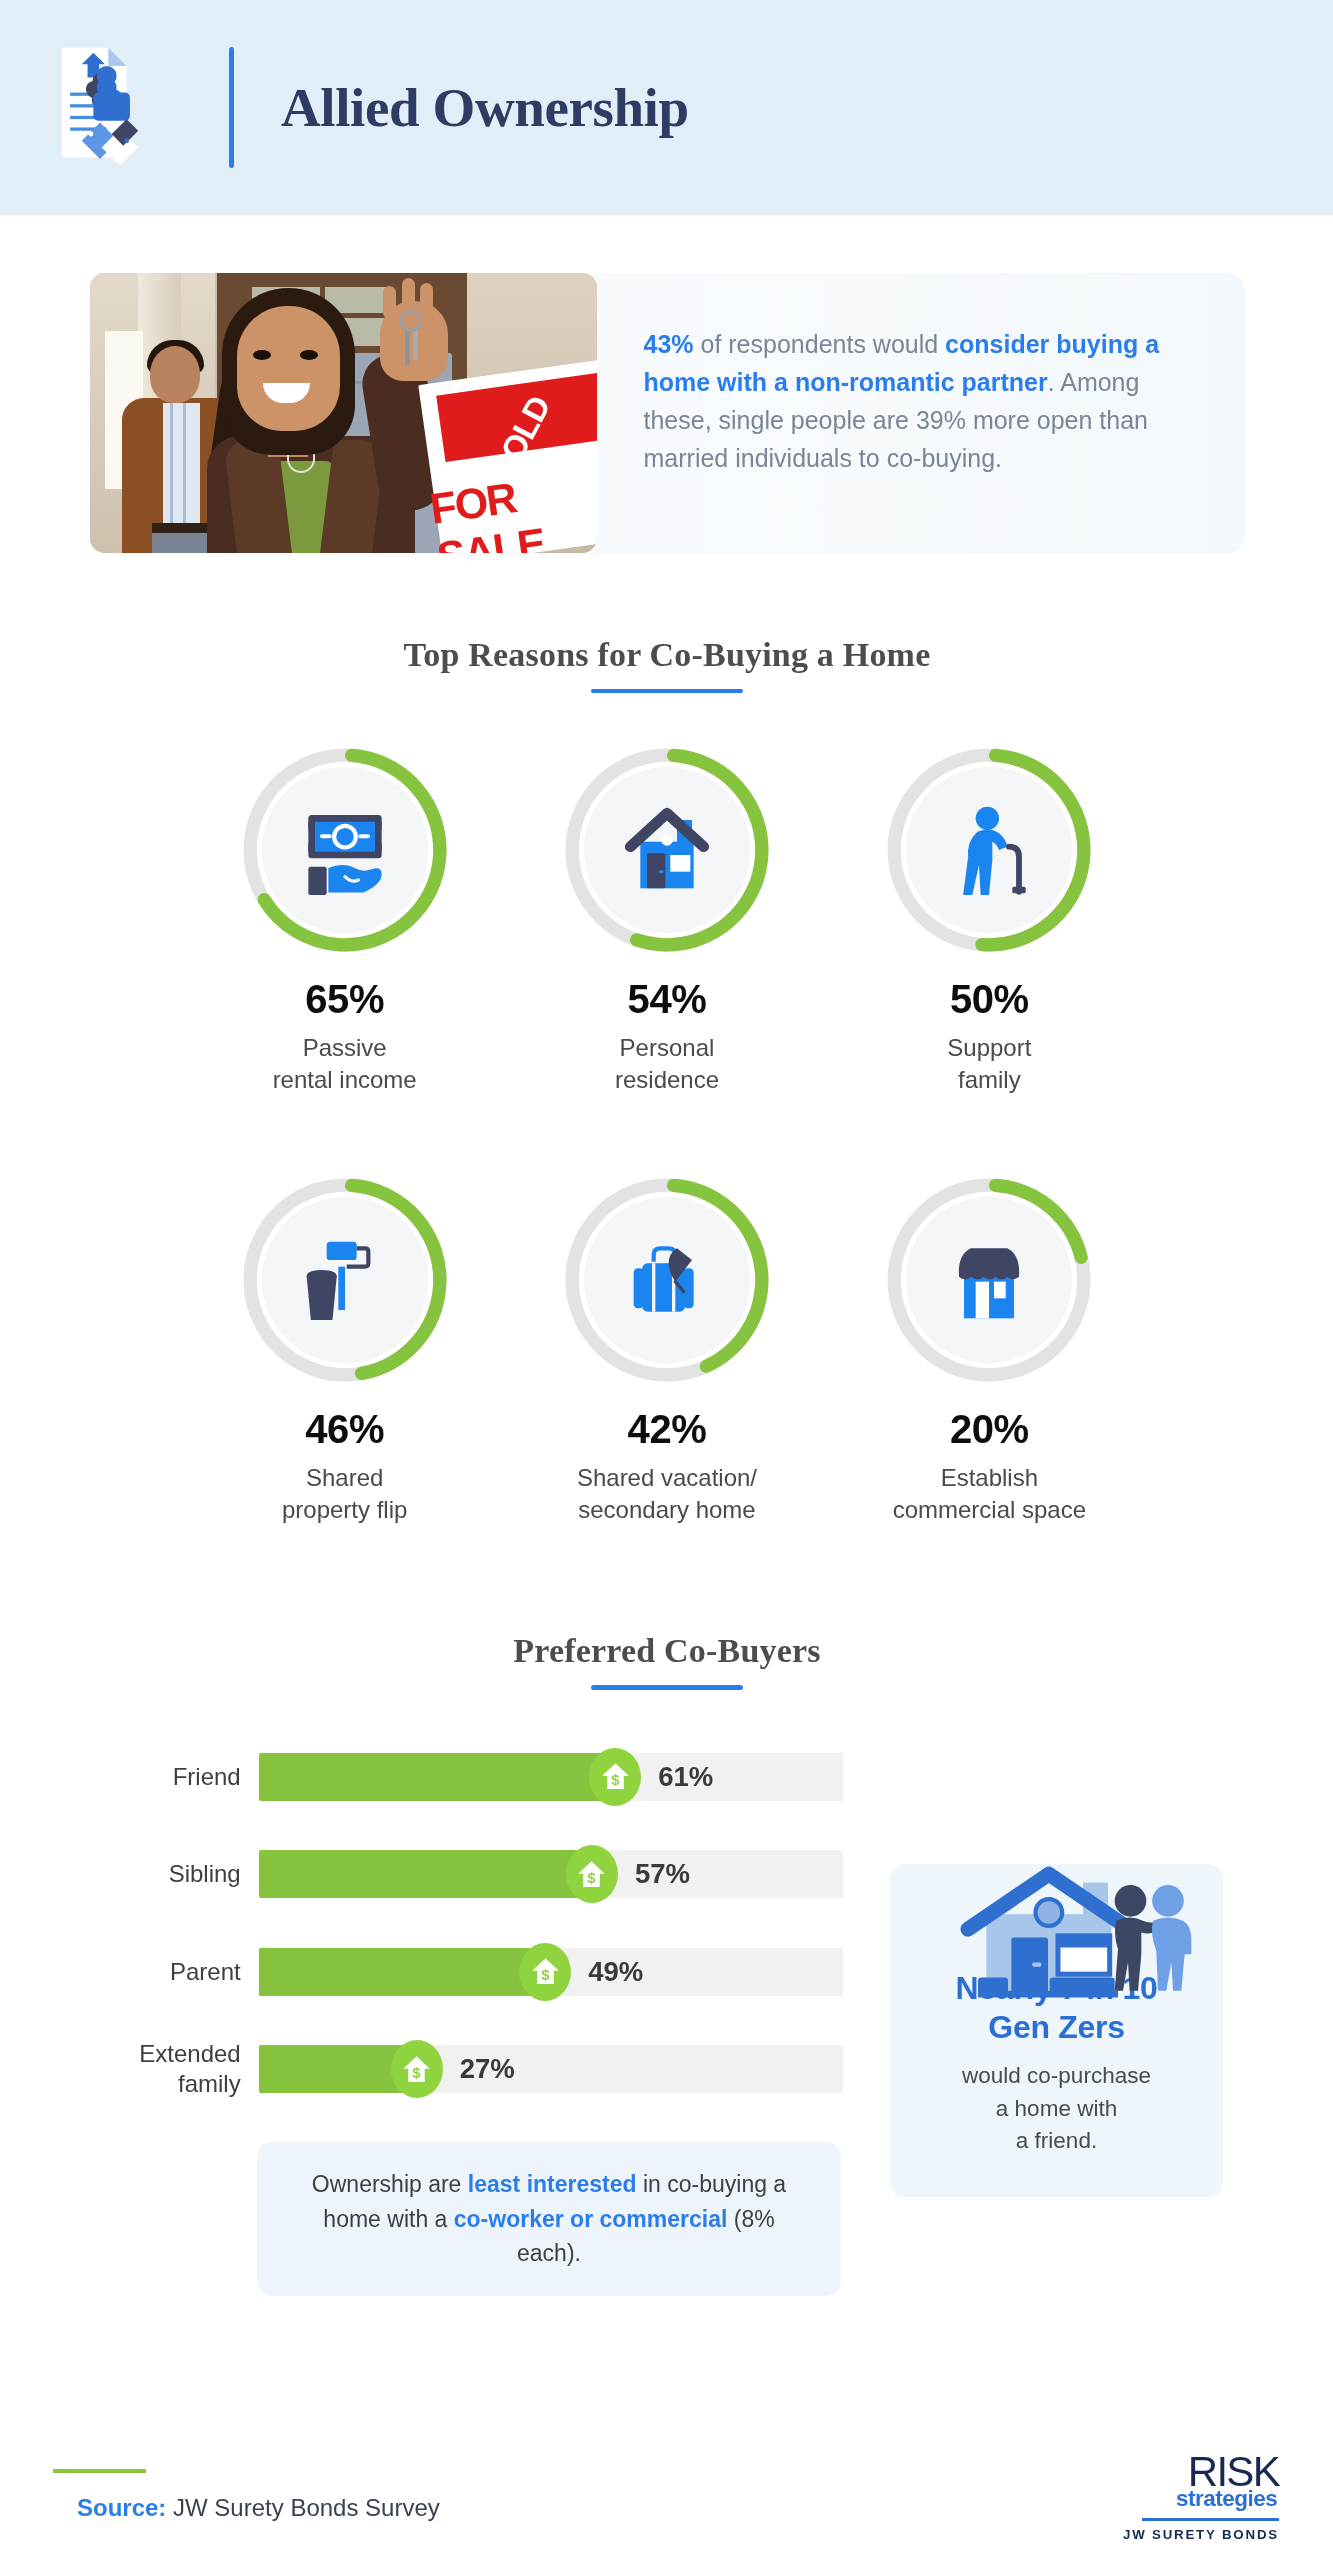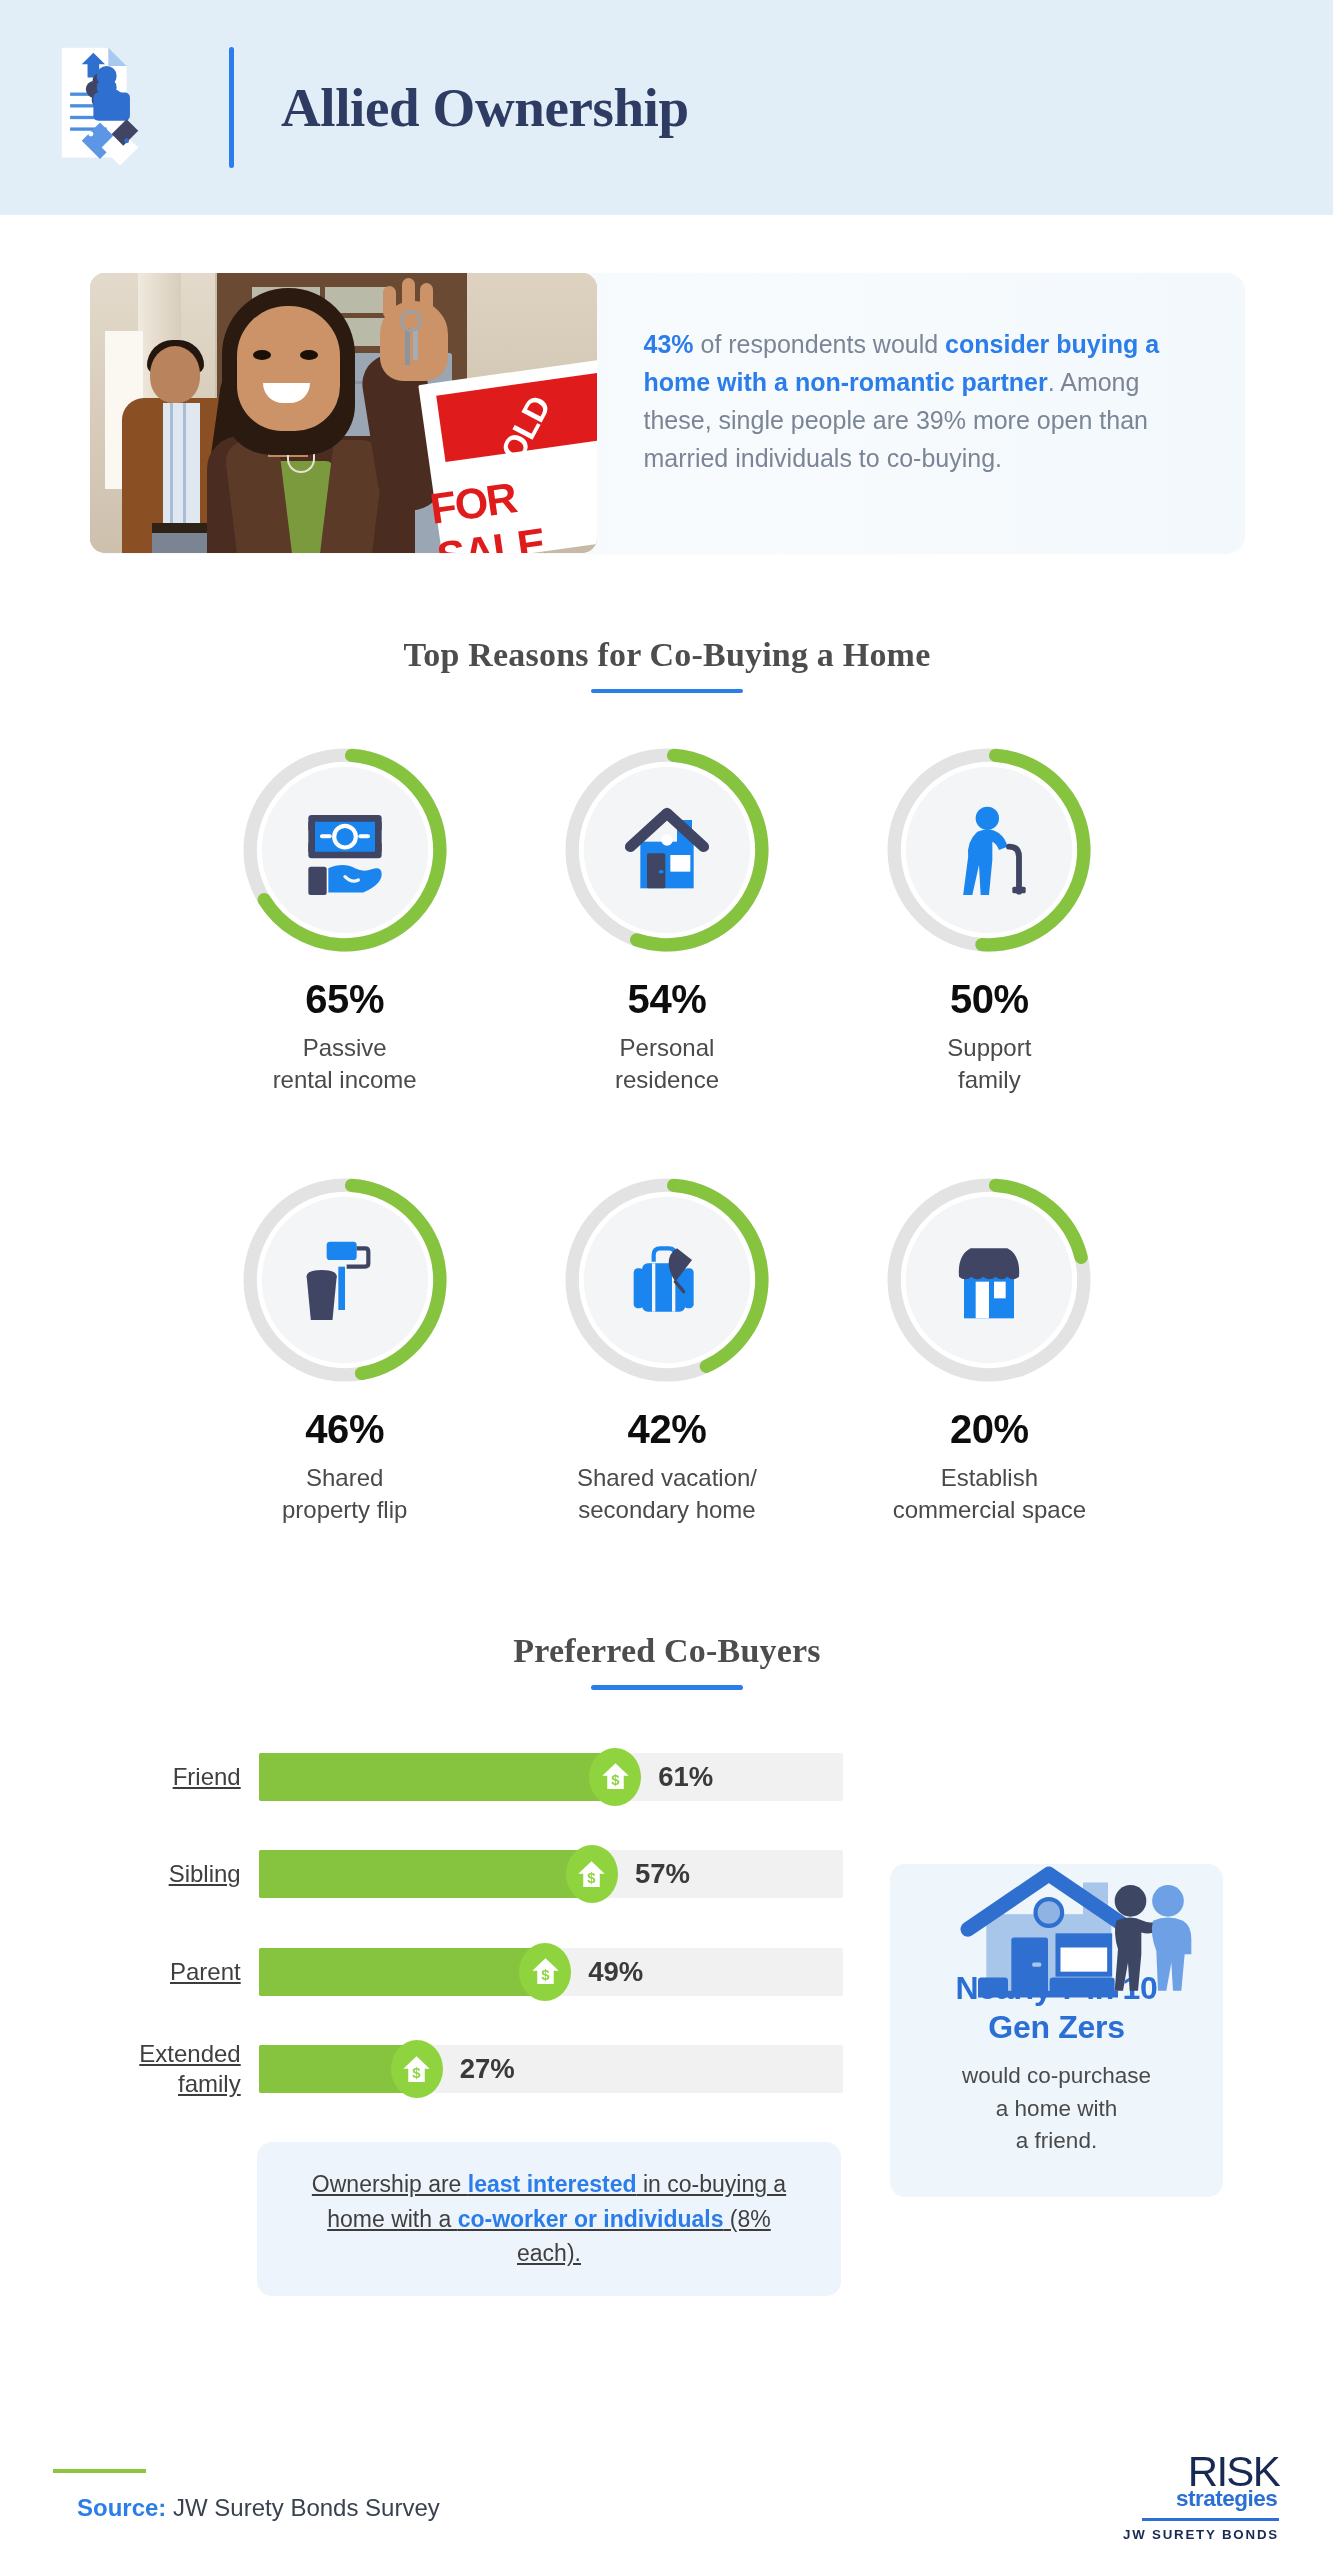--- a/index.html
+++ b/index.html
@@ -134,21 +134,21 @@
     line-height: 1.32; margin-top: 10px; white-space: pre-line;
   }
 
   
   .cobuyer-section { margin-top: 107px; position: relative; }
   .cobuyer-body {
     display: flex; align-items: flex-start;
     width: 1200px; margin: 0 auto; padding-left: 25px;
     position: relative;
   }
-  .bars-col { width: 775px; flex: 0 0 auto; padding-top: 52px; text-decoration: underline; }
+  .bars-col { width: 775px; flex: 0 0 auto; padding-top: 52px; }
   .bar-row { display: flex; align-items: center; height: 70px; margin-bottom: 27.5px; }
   .bar-name {
     width: 167px; text-align: right; padding-right: 18.3px;
     font-size: 24px; color: #3f3f3f; line-height: 1.25; white-space: pre-line;
   }
   .bar-track {
     position: relative; height: 48px; width: 584px;
     background: #f1f1f1; border-radius: 1.7px;
   }
   .bar-fill { height: 48px; background: #86c440; border-radius: 1.7px; }
@@ -509,21 +509,21 @@
               <path d="M20 4 L36 19 h-6 v16 h-20 v-16 h-6 z" fill="#ffffff"></path>
               <text x="20" y="30" font-family="Liberation Sans, sans-serif" font-size="18" font-weight="bold" fill="#8fd43e" text-anchor="middle">$</text>
             </svg>
           </div>
           <div class="bar-val" style="left:calc(27% + 43px)">27%</div>
         </div>
       </div>
 
       <div class="least-box">
         <div>
-          <span>Ownership are </span><b>least interested</b><span> in co-buying a home with a </span><b>co-worker or individuals</b><span> (8% each).</span>
+          <span>Ownership are </span><b>least interested</b><span> in co-buying a home with a </span><b>co-worker or commercial</b><span> (8% each).</span>
         </div>
       </div>
     </div>
 
     <div class="genz-wrap">
       <div class="genz-panel">
         <div class="genz-art">
           <svg width="275" height="167" viewBox="0 0 330 200">
             <rect x="186" y="22" width="30" height="58" fill="#a8c5ea"></rect>
             <rect x="70" y="60" width="150" height="96" fill="#a8c5ea"></rect>

